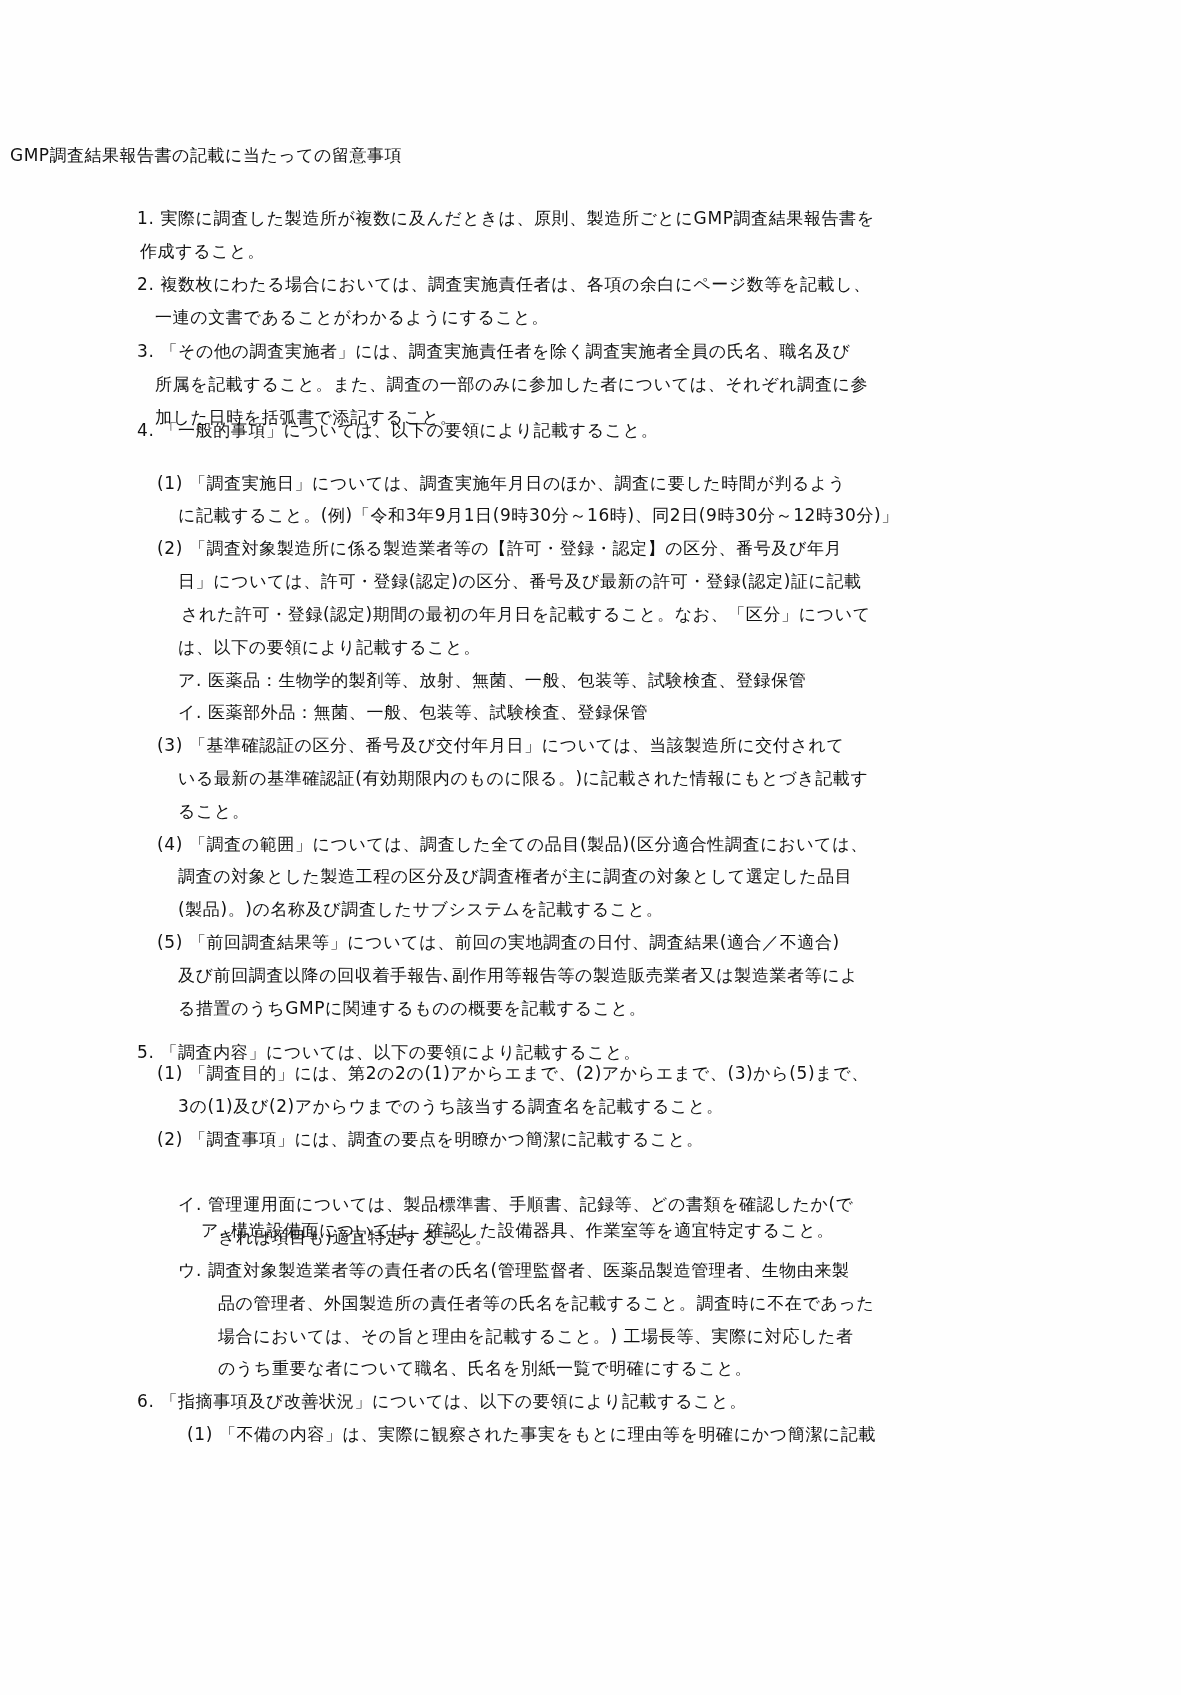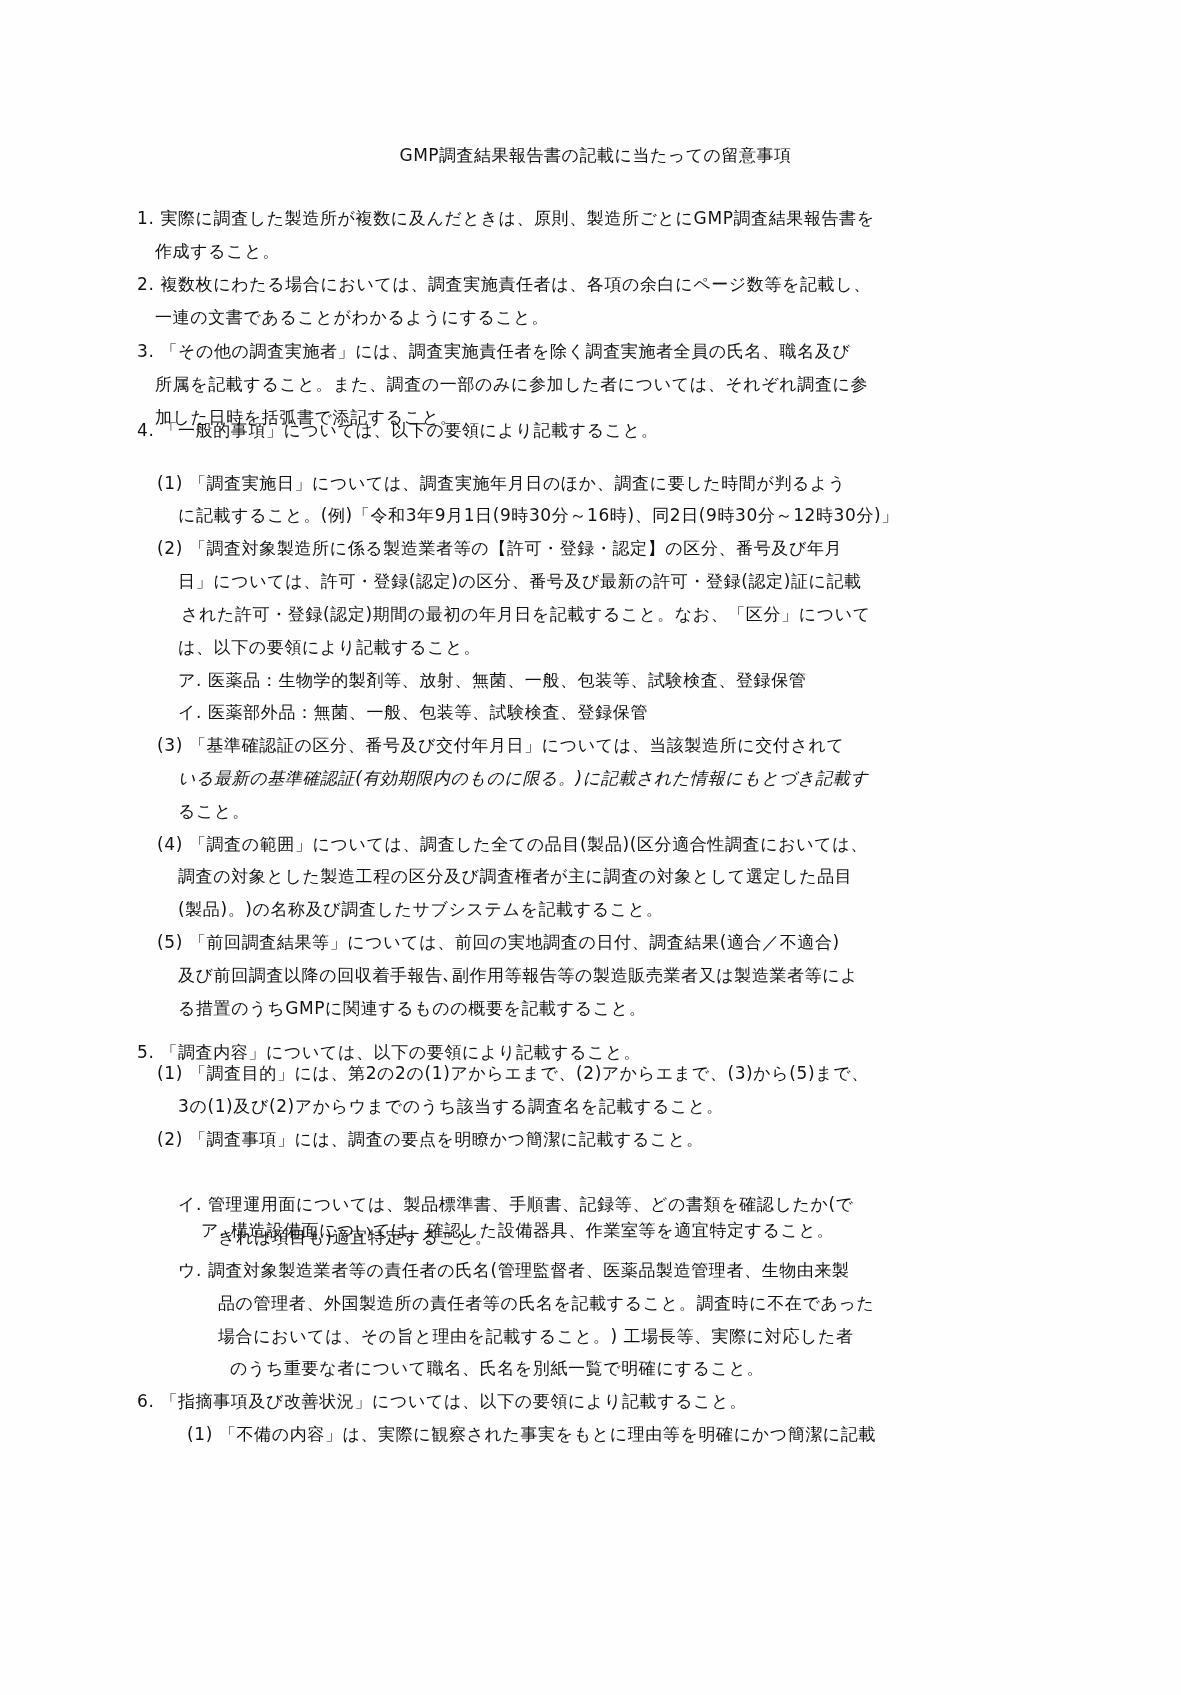--- a/index.html
+++ b/index.html
@@ -1,60 +1,60 @@
 <!DOCTYPE html>
 <html><head>
 <meta charset="utf-8">
 <style>
   html, body { margin: 0; padding: 0; background: #fefefe; }
   body { width: 1181px; height: 1695px; position: relative; overflow: hidden;
          font-family: "DejaVu Sans", "Liberation Sans", sans-serif; color: #111; }
   .page { position: absolute; left: 0; top: 0; width: 1181px; height: 1695px; }
-  .title { position: absolute; top: 144px; left: 0; width: 1181px; text-align: center;
+  .title { position: absolute; top: 144px; left: 0; width: 1181px; text-align: left;
            font-size: 17px; letter-spacing: 0.5px; padding-left: 10px; box-sizing: border-box; }
   .line { position: absolute; font-size: 17px; white-space: nowrap; line-height: 22px; letter-spacing: 0.6px; }
 </style>
 </head>
 <body>
 
 <div class="page">
   <div class="title">GMP調査結果報告書の記載に当たっての留意事項</div>
   <div id="lines">
       <div class="line" style="left: 137px; top: 207px;">1. 実際に調査した製造所が複数に及んだときは、原則、製造所ごとにGMP調査結果報告書を</div>
-      <div class="line" style="left: 155px; top: 240px;">作成すること。</div>
+      <div class="line" style="left: 140px; top: 240px;">作成すること。</div>
       <div class="line" style="left: 137px; top: 273px;">2. 複数枚にわたる場合においては、調査実施責任者は、各項の余白にページ数等を記載し、</div>
       <div class="line" style="left: 155px; top: 306px;">一連の文書であることがわかるようにすること。</div>
       <div class="line" style="left: 137px; top: 340px;">3. 「その他の調査実施者」には、調査実施責任者を除く調査実施者全員の氏名、職名及び</div>
       <div class="line" style="left: 155px; top: 373px;">所属を記載すること。また、調査の一部のみに参加した者については、それぞれ調査に参</div>
       <div class="line" style="left: 155px; top: 406px;">加した日時を括弧書で添記すること。</div>
       <div class="line" style="left: 137px; top: 419px;">4. 「一般的事項」については、以下の要領により記載すること。</div>
       <div class="line" style="left: 157px; top: 472px; text-align: right;">(1)  「調査実施日」については、調査実施年月日のほか、調査に要した時間が判るよう</div>
       <div class="line" style="left: 178px; top: 504px; text-align: right;">に記載すること。(例)「令和3年9月1日(9時30分～16時)、同2日(9時30分～12時30分)」</div>
       <div class="line" style="left: 157px; top: 537px;">(2)  「調査対象製造所に係る製造業者等の【許可・登録・認定】の区分、番号及び年月</div>
       <div class="line" style="left: 178px; top: 570px;">日」については、許可・登録(認定)の区分、番号及び最新の許可・登録(認定)証に記載</div>
       <div class="line" style="left: 181px; top: 603px;">された許可・登録(認定)期間の最初の年月日を記載すること。なお、「区分」について</div>
       <div class="line" style="left: 178px; top: 636px;">は、以下の要領により記載すること。</div>
       <div class="line" style="left: 178px; top: 669px;">ア. 医薬品：生物学的製剤等、放射、無菌、一般、包装等、試験検査、登録保管</div>
       <div class="line" style="left: 178px; top: 701px;">イ. 医薬部外品：無菌、一般、包装等、試験検査、登録保管</div>
       <div class="line" style="left: 157px; top: 734px;">(3)  「基準確認証の区分、番号及び交付年月日」については、当該製造所に交付されて</div>
-      <div class="line" style="left: 178px; top: 767px; font-style: italic;">いる最新の基準確認証(有効期限内のものに限る。)に記載された情報にもとづき記載す</div>
+      <div class="line" style="left: 178px; top: 767px;">いる最新の基準確認証(有効期限内のものに限る。)に記載された情報にもとづき記載す</div>
       <div class="line" style="left: 178px; top: 800px;">ること。</div>
       <div class="line" style="left: 157px; top: 833px;">(4) 「調査の範囲」については、調査した全ての品目(製品)(区分適合性調査においては、</div>
       <div class="line" style="left: 178px; top: 865px;">調査の対象とした製造工程の区分及び調査権者が主に調査の対象として選定した品目</div>
       <div class="line" style="left: 178px; top: 898px;">(製品)。)の名称及び調査したサブシステムを記載すること。</div>
       <div class="line" style="left: 157px; top: 931px;">(5)  「前回調査結果等」については、前回の実地調査の日付、調査結果(適合／不適合)</div>
       <div class="line" style="left: 178px; top: 964px;">及び前回調査以降の回収着手報告､副作用等報告等の製造販売業者又は製造業者等によ</div>
       <div class="line" style="left: 178px; top: 997px;">る措置のうちGMPに関連するものの概要を記載すること。</div>
       <div class="line" style="left: 137px; top: 1029px; margin-top: 12px;">5. 「調査内容」については、以下の要領により記載すること。</div>
       <div class="line" style="left: 157px; top: 1062px;">(1)  「調査目的」には、第2の2の(1)アからエまで、(2)アからエまで、(3)から(5)まで、</div>
       <div class="line" style="left: 178px; top: 1095px;">3の(1)及び(2)アからウまでのうち該当する調査名を記載すること。</div>
       <div class="line" style="left: 157px; top: 1128px;">(2)  「調査事項」には、調査の要点を明瞭かつ簡潔に記載すること。</div>
       <div class="line" style="left: 178px; top: 1219px; margin-left: 23px;">ア. 構造設備面については、確認した設備器具、作業室等を適宜特定すること。</div>
       <div class="line" style="left: 178px; top: 1193px;">イ. 管理運用面については、製品標準書、手順書、記録等、どの書類を確認したか(で</div>
       <div class="line" style="left: 218px; top: 1226px;">きれば項目も)適宜特定すること。</div>
       <div class="line" style="left: 178px; top: 1259px;">ウ. 調査対象製造業者等の責任者の氏名(管理監督者、医薬品製造管理者、生物由来製</div>
       <div class="line" style="left: 218px; top: 1292px;">品の管理者、外国製造所の責任者等の氏名を記載すること。調査時に不在であった</div>
       <div class="line" style="left: 218px; top: 1325px;">場合においては、その旨と理由を記載すること。)  工場長等、実際に対応した者</div>
-      <div class="line" style="left: 218px; top: 1357px; margin-left: 12px;">のうち重要な者について職名、氏名を別紙一覧で明確にすること。</div>
+      <div class="line" style="left: 218px; top: 1357px;">のうち重要な者について職名、氏名を別紙一覧で明確にすること。</div>
       <div class="line" style="left: 137px; top: 1390px;">6. 「指摘事項及び改善状況」については、以下の要領により記載すること。</div>
       <div class="line" style="left: 157px; top: 1423px; margin-left: 30px;">(1)  「不備の内容」は、実際に観察された事実をもとに理由等を明確にかつ簡潔に記載</div>
     </div>
 </div>
 
 </body></html>

